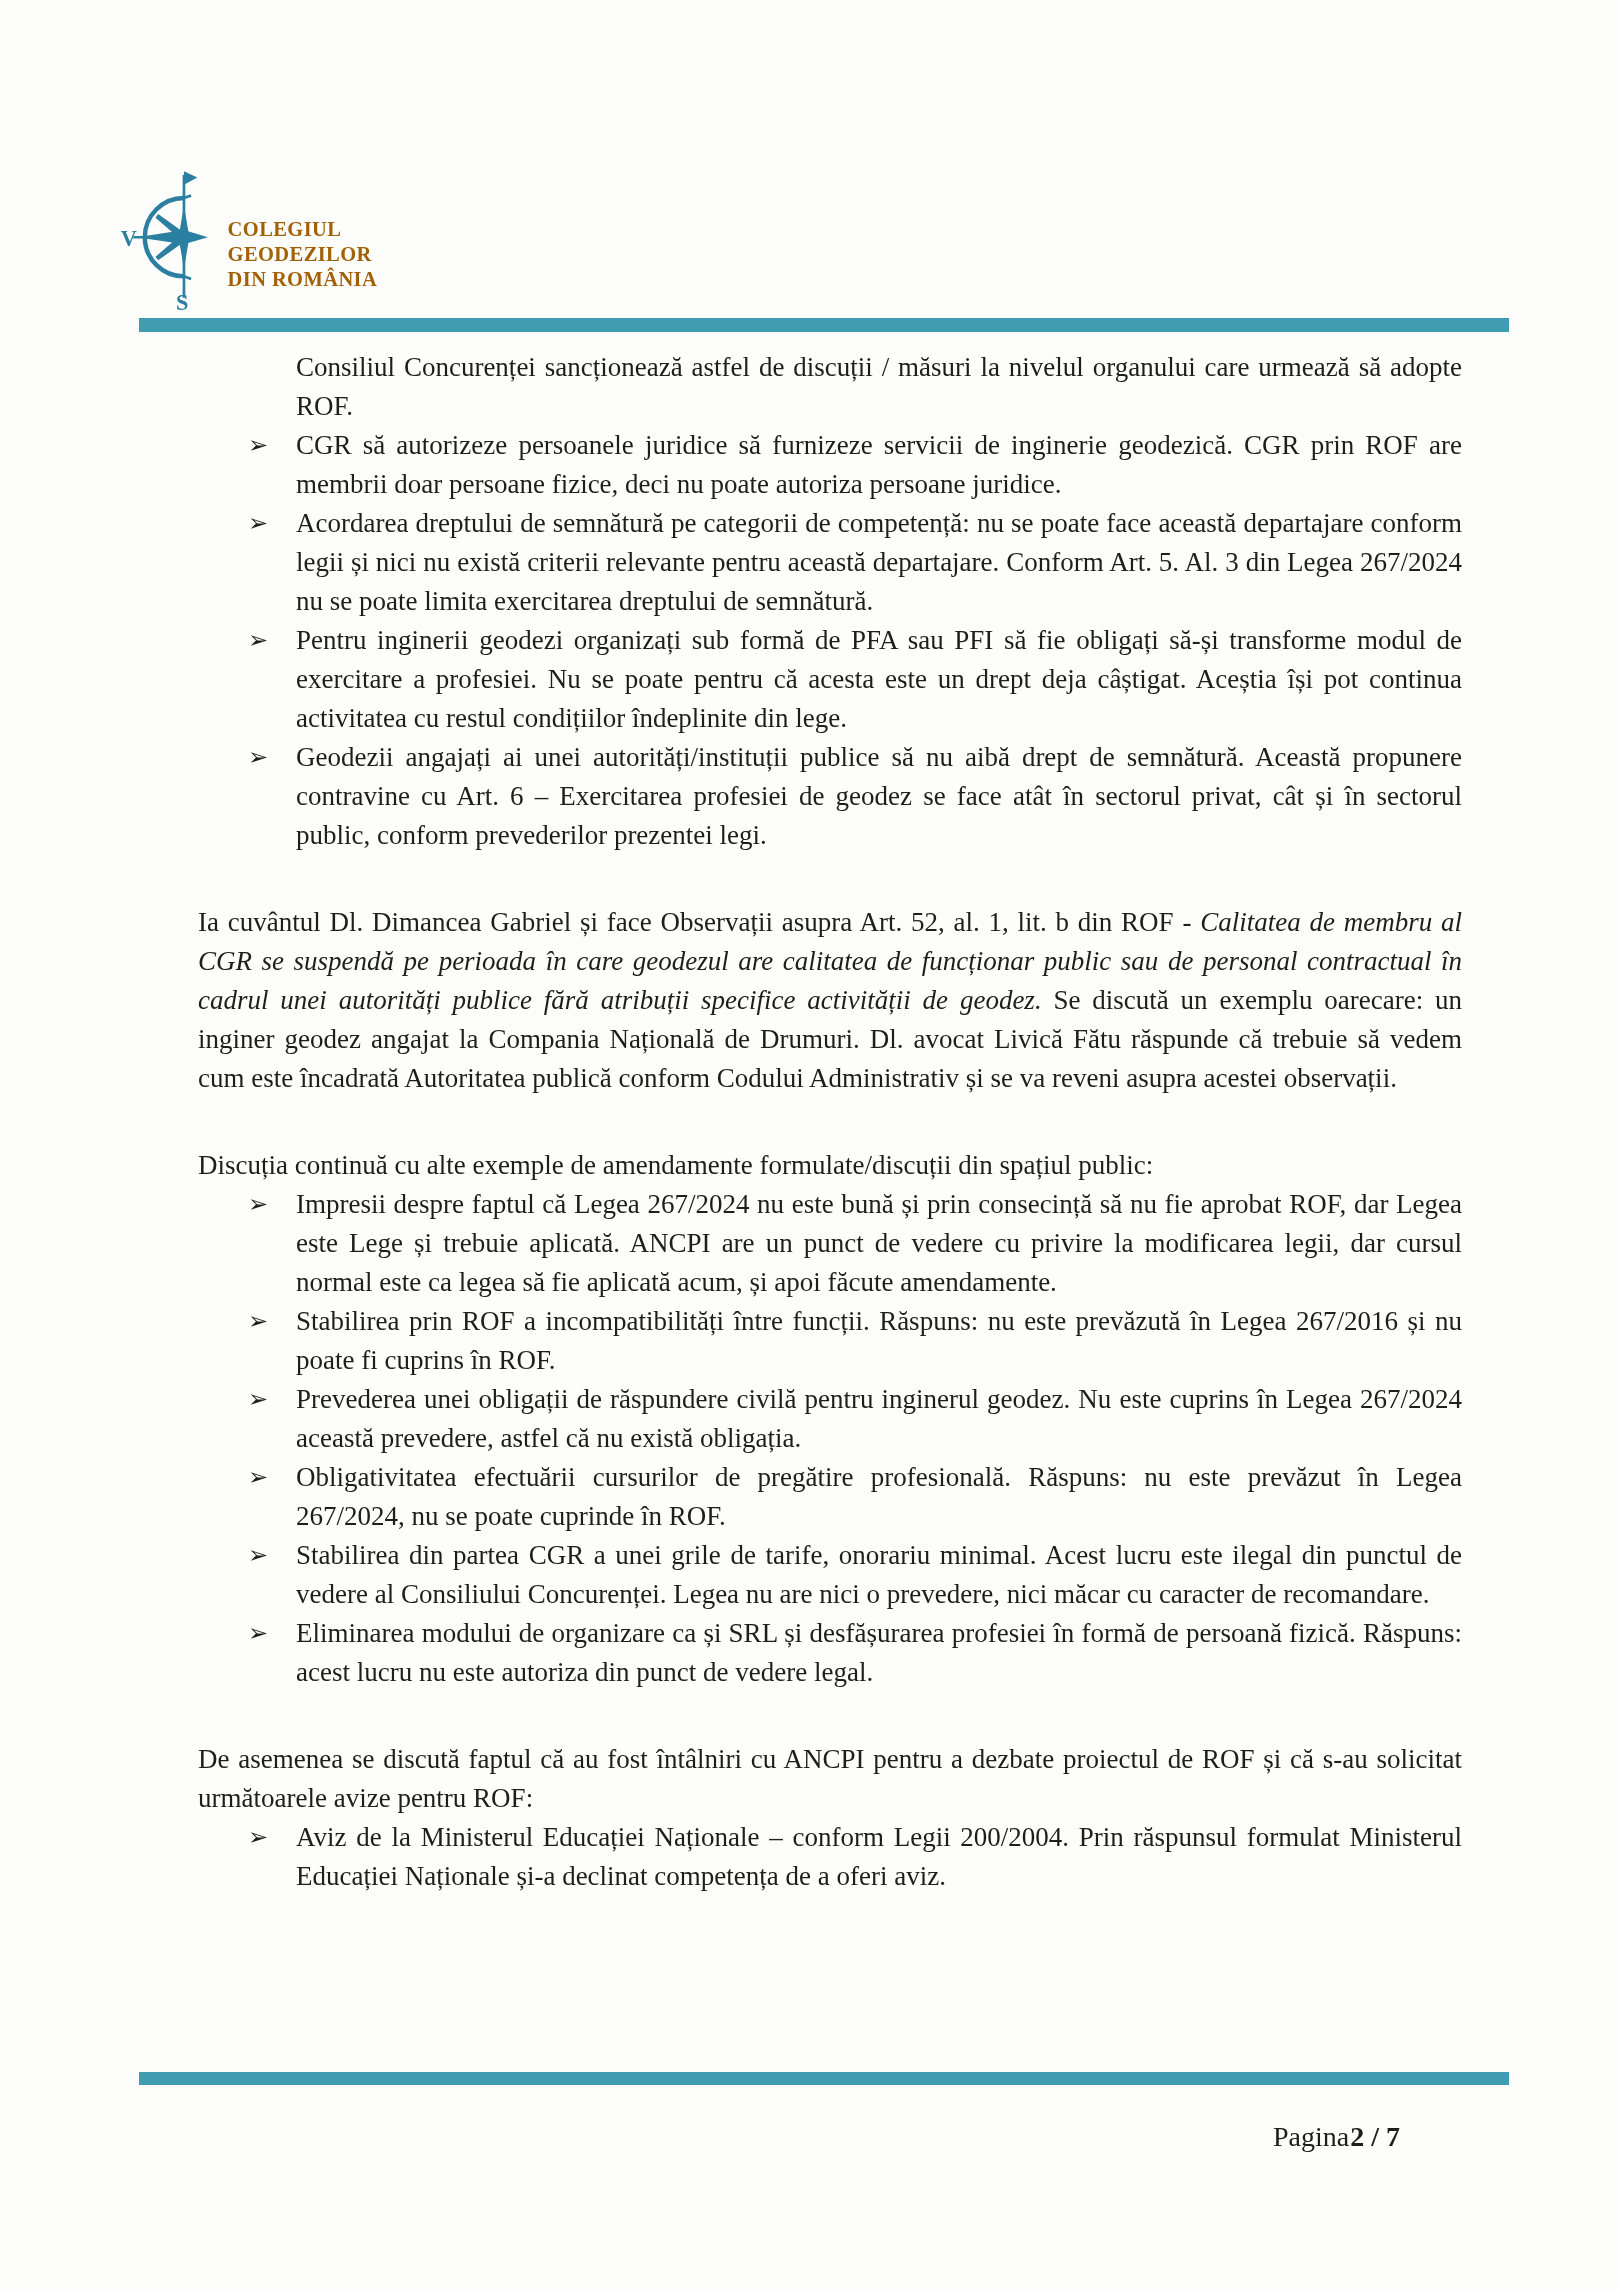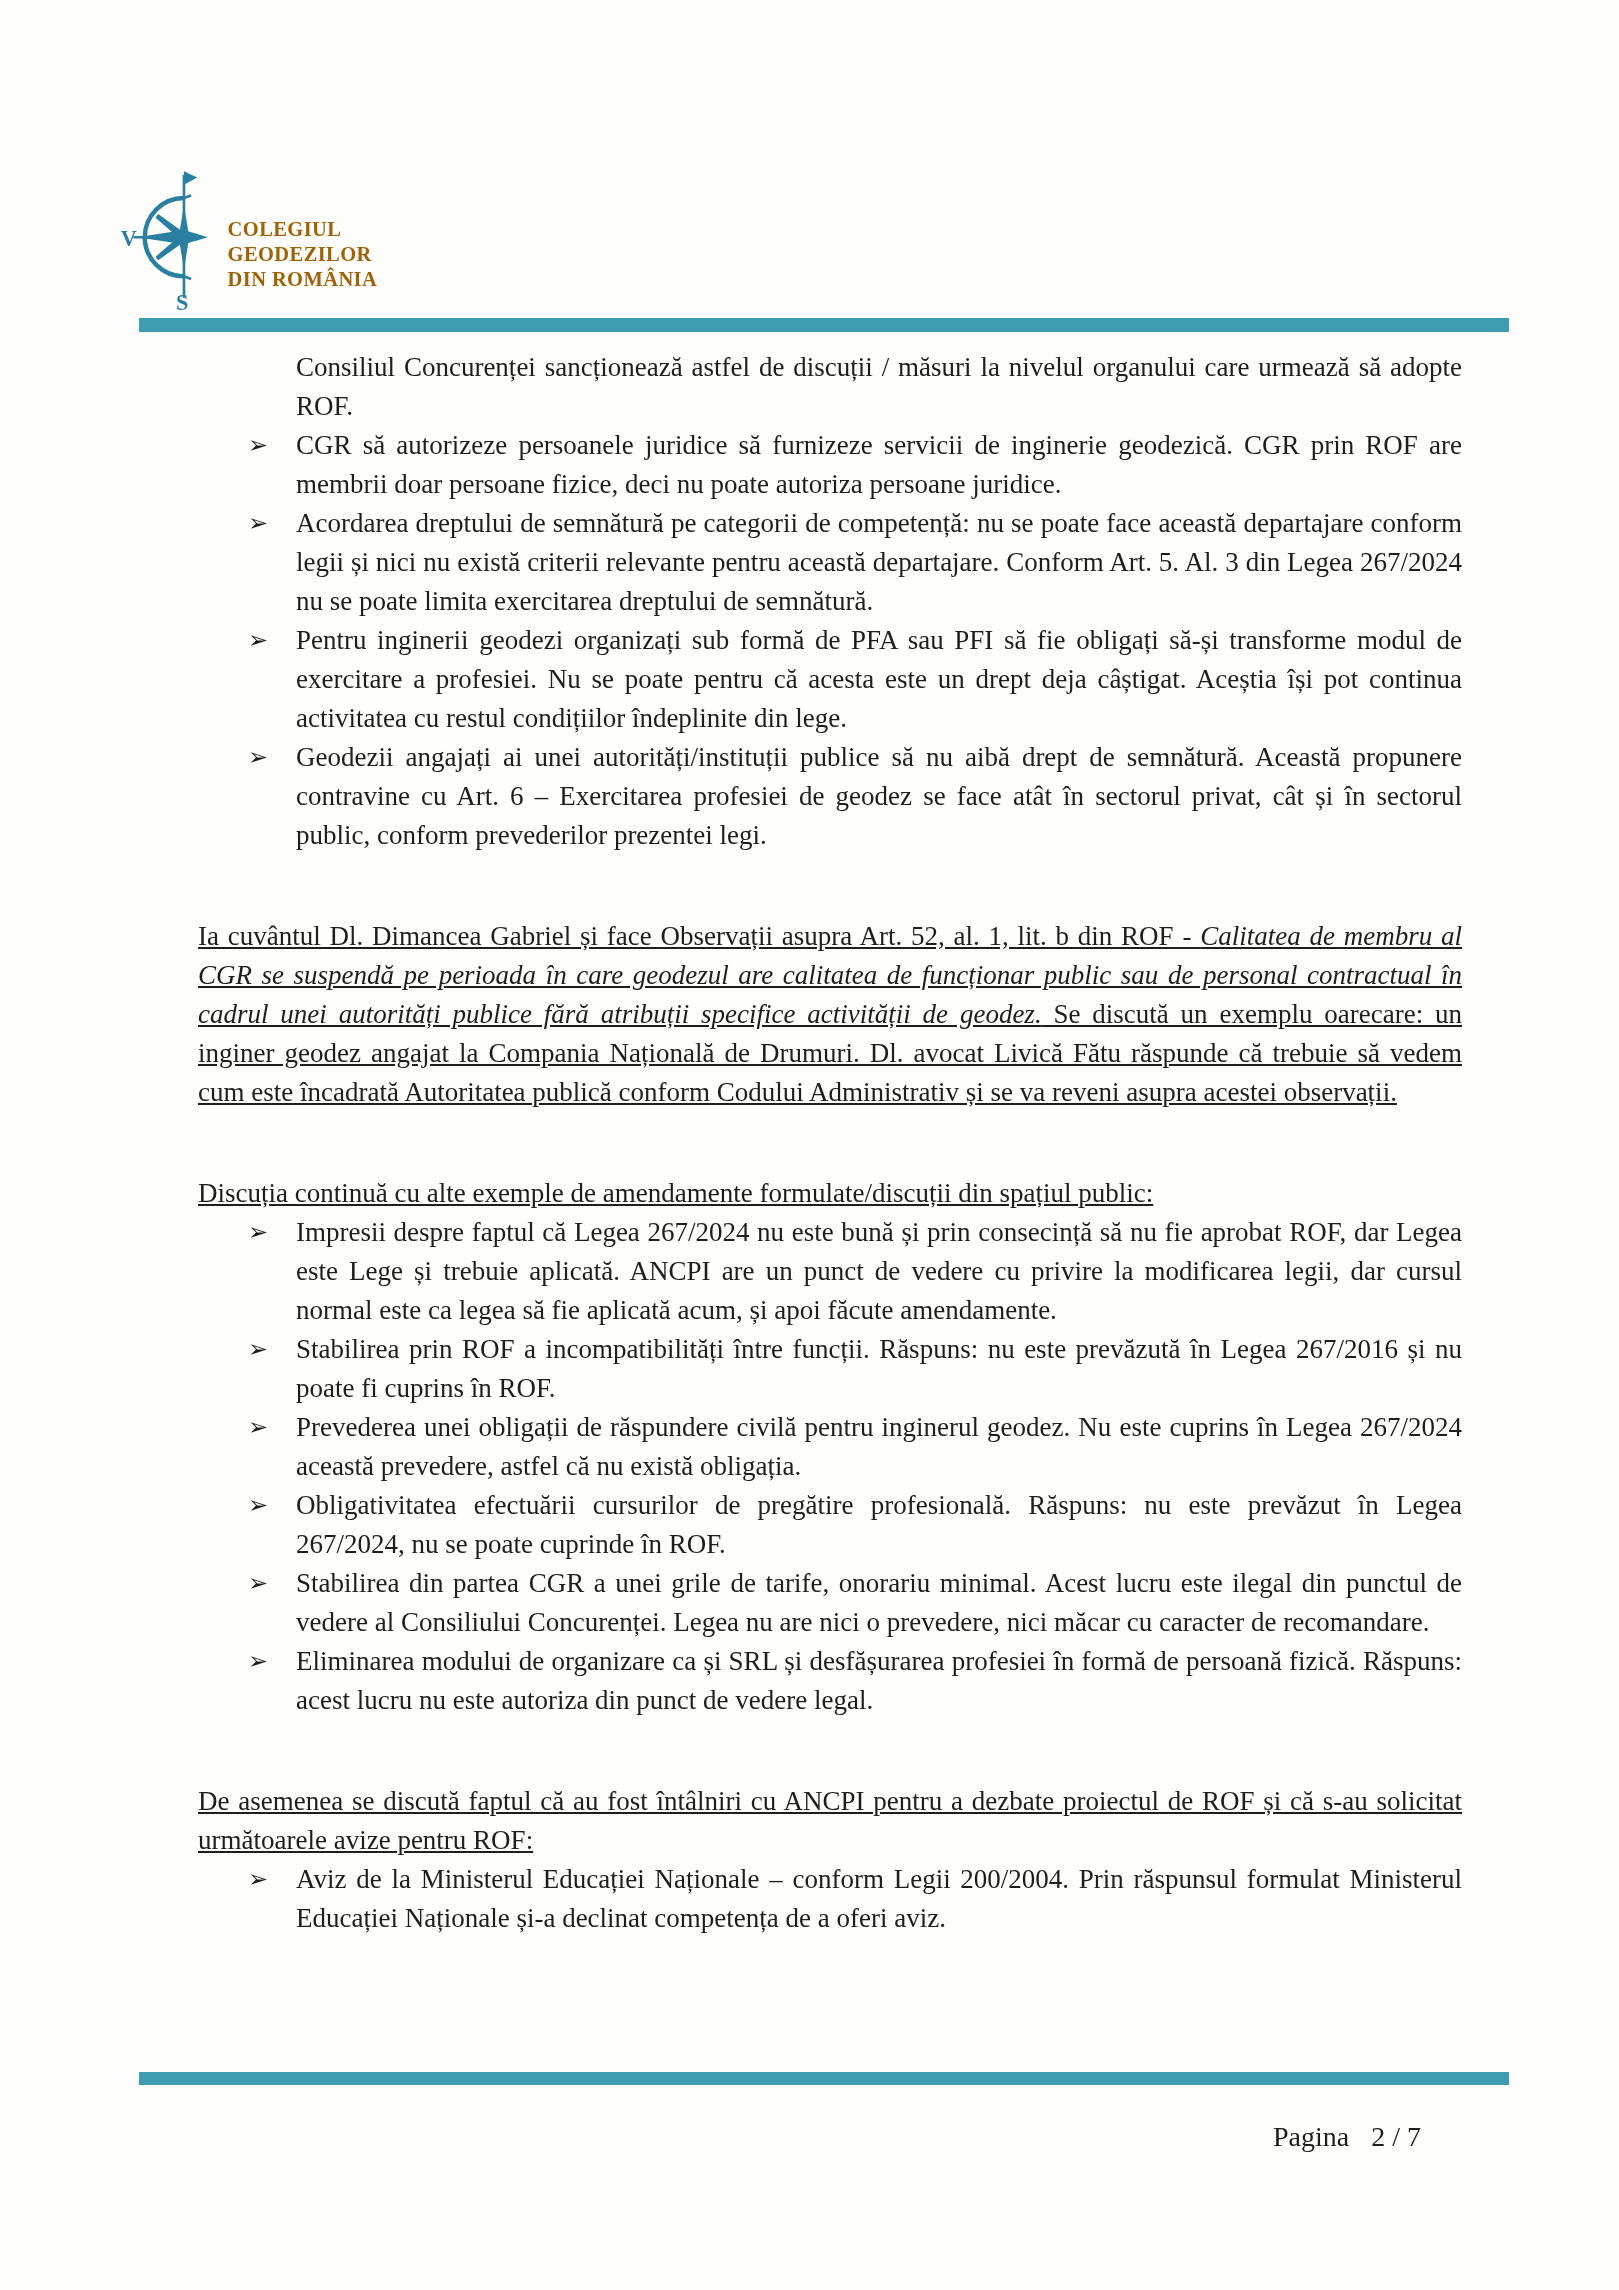--- a/index.html
+++ b/index.html
@@ -38,21 +38,21 @@
   
   .content{
     position:absolute;
     left:198px; top:348px;
     width:1264px;
     font-size:27px;
     line-height:39px;
     text-align:justify;
   }
   .para{margin:0;}
-  .para.gap-above{margin-top:62px;text-decoration:underline;}
+  .para.gap-above{margin-top:48px;}
   .indented{margin-left:98px;}
   .bullet-list{margin:0;padding:0;list-style:none;}
   .bullet{
     position:relative;
     margin:0;
     padding-left:98px;
   }
   .marker{
     position:absolute;
     left:50px; top:0;
@@ -60,21 +60,21 @@
     font-family:"DejaVu Sans", sans-serif;
   }
   .italic{font-style:italic;}
   
   .page-num{
     position:absolute;
     left:1273px; top:2121px;
     font-size:28px;
     white-space:nowrap;
   }
-  .page-num .value{font-weight:normal;margin-left:22px;}
+  .page-num .value{font-weight:bold;margin-left:1px;}
 </style>
 </head>
 <body>
 
 <div class="page">
 
   <div class="logo">
     <svg class="compass" viewBox="0 0 118 164" xmlns="http://www.w3.org/2000/svg">
       <g stroke="#2b7fa0" fill="#2b7fa0">
 

